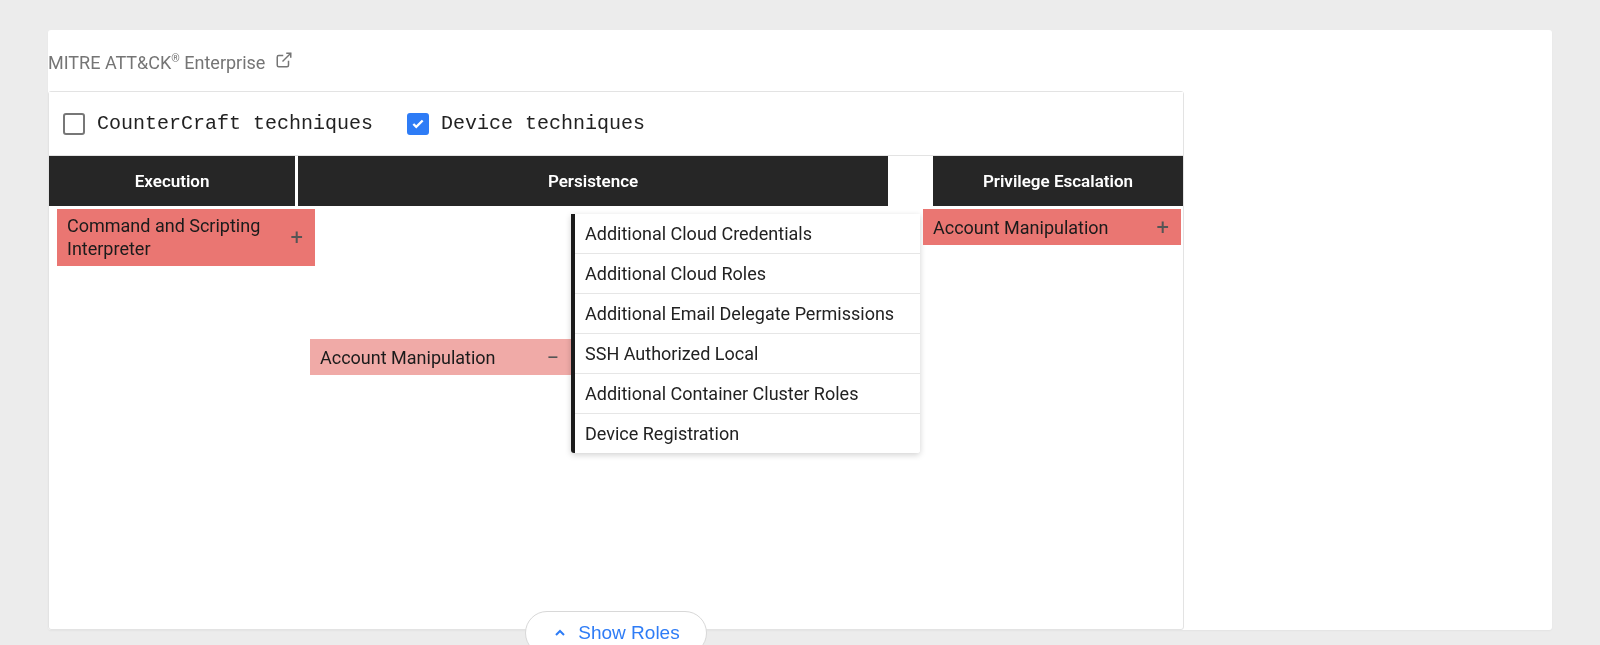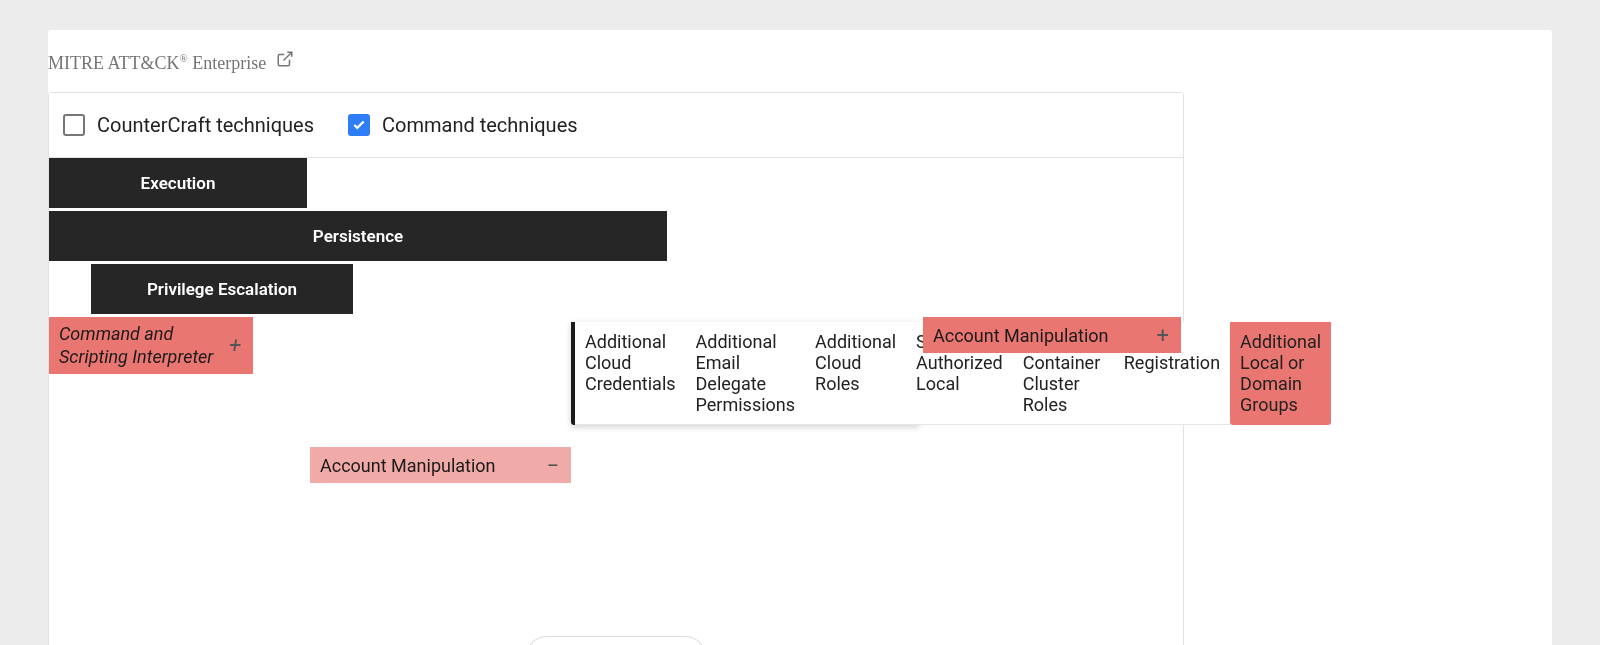--- a/index.html
+++ b/index.html
@@ -22,21 +22,20 @@
     position: relative;
   }
   .title-row {
     display: flex;
     align-items: flex-start;
     gap: 10px;
     padding: 0 0 18px 0;
     margin-left: 0;
     color: #757575;
     font-size: 18px;
-    font-family: Liberation Serif, serif;
   }
   .title-row .title-text sup { font-size: 0.6em; }
   .ext-icon {
     width: 18px; height: 18px;
     color: #757575;
     margin-top: -4px;
   }
   .content-area {
     border: 1px solid #e3e3e3;
     border-radius: 3px;
@@ -46,20 +45,21 @@
     position: relative;
     flex-grow: 1;
   }
   .filter-row {
     display: flex;
     align-items: center;
     gap: 34px;
     padding: 20px 14px 20px 14px;
     border-bottom: 1px solid #e3e3e3;
     background: #fff;
+    font-family: Liberation Mono, monospace;
   }
   .check-item {
     display: flex;
     align-items: center;
     gap: 12px;
     font-size: 20px;
     cursor: pointer;
   }
   .cbox {
     width: 22px; height: 22px;
@@ -73,21 +73,20 @@
   .cbox.checked {
     background: #2e7cf6;
     border-color: #2e7cf6;
     color: #fff;
   }
   .cbox.checked svg { width: 14px; height: 14px; }
   .matrix-header {
     display: flex;
     gap: 3px;
     background: #fff;
-    flex-direction: column;
   }
   .mh-cell {
     background: #262626;
     color: #fff;
     font-weight: 600;
     font-size: 17px;
     text-align: center;
     padding: 15px 0;
   }
   .col-exec { width: 258px; }
@@ -107,37 +106,36 @@
     font-size: 18px;
     color: #1b1b1b;
   }
   .tech-card.light { background: #f0aaa7; }
   .tech-card .expand-icon {
     color: #555;
     font-size: 22px;
     padding-right: 2px;
   }
   .tech-exec {
-    left: 0; top: 3px; width: 204px; height: 57px;
+    left: 8px; top: 3px; width: 258px; height: 57px;
     line-height: 1.25;
-    font-style: italic;
   }
   .tech-pers {
     left: 261px; top: 133px; width: 261px; height: 36px;
   }
   .tech-priv {
     left: 874px; top: 3px; width: 258px; height: 36px;
   }
   .subtech-list {
     position: absolute;
     left: 522px;
     top: 8px;
     width: 349px;
     display: flex;
-    flex-direction: row;
+    flex-direction: column;
     box-shadow: 0 2px 6px rgba(0,0,0,0.18);
     border-left: 4px solid #1b1b1b;
     border-radius: 0 0 3px 3px;
   }
   .sub-item {
     background: #fff;
     padding: 9px 10px;
     font-size: 18px;
     border-bottom: 1px solid #e6e6e6;
   }
@@ -187,21 +185,21 @@
       <label class="check-item">
         <span class="cbox"></span>
         <span>CounterCraft techniques</span>
       </label>
       <label class="check-item">
         <span class="cbox checked">
           <svg viewBox="0 0 24 24" fill="none" stroke="currentColor" stroke-width="4">
               <polyline points="20 6 9 17 4 12"></polyline>
             </svg>
         </span>
-        <span>Command techniques</span>
+        <span>Device techniques</span>
       </label>
     </div>
 
     <div class="matrix-header">
       <div class="mh-cell col-exec">Execution</div>
       <div class="mh-cell col-pers">Persistence</div>
       <div class="mh-cell col-priv">Privilege Escalation</div>
     </div>
 
     <div class="matrix-body">
@@ -211,26 +209,25 @@
         <span class="expand-icon">+</span>
       </div>
 
       <div class="tech-card light tech-pers">
         <span>Account Manipulation</span>
         <span class="expand-icon">−</span>
       </div>
 
       <div class="subtech-list" id="subtech-list">
           <div class="sub-item">Additional Cloud Credentials</div>
+          <div class="sub-item">Additional Cloud Roles</div>
           <div class="sub-item">Additional Email Delegate Permissions</div>
-          <div class="sub-item">Additional Cloud Roles</div>
           <div class="sub-item">SSH Authorized Local</div>
           <div class="sub-item">Additional Container Cluster Roles</div>
           <div class="sub-item">Device Registration</div>
-          <div class="sub-item hl">Additional Local or Domain Groups</div>
         </div>
 
       <div class="tech-card tech-priv">
         <span>Account Manipulation</span>
         <span class="expand-icon">+</span>
       </div>
 
     </div>
 
     <div class="show-less-wrap">

